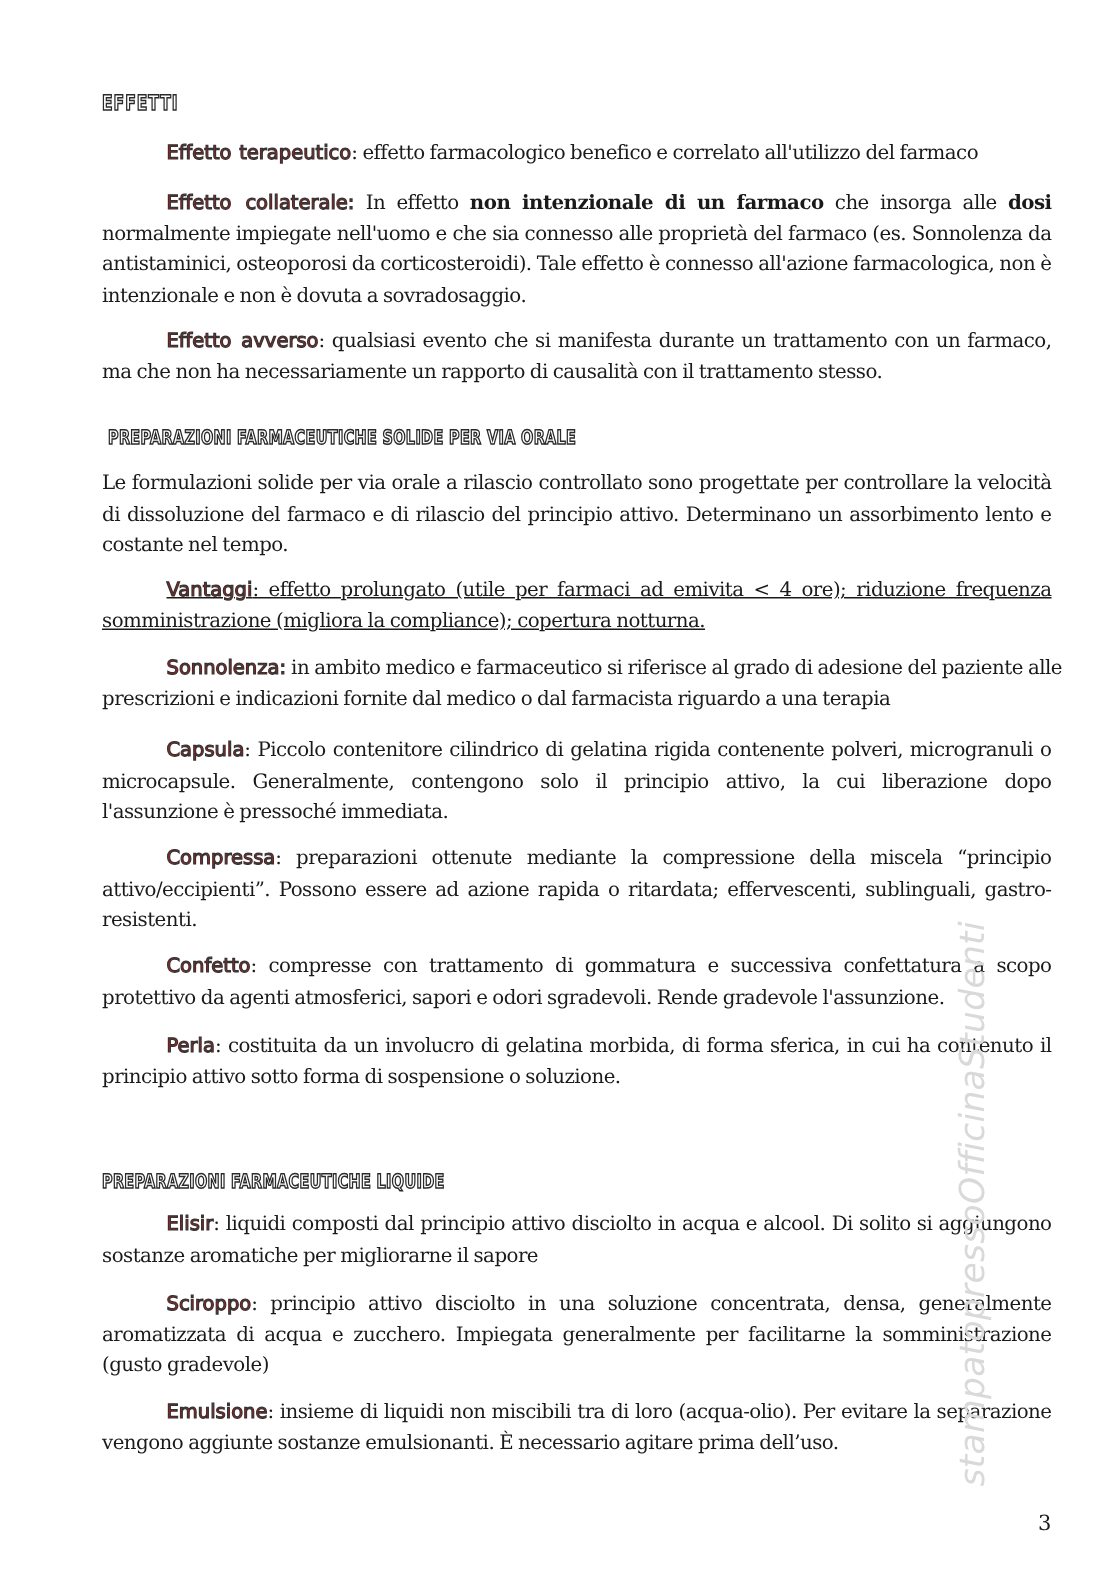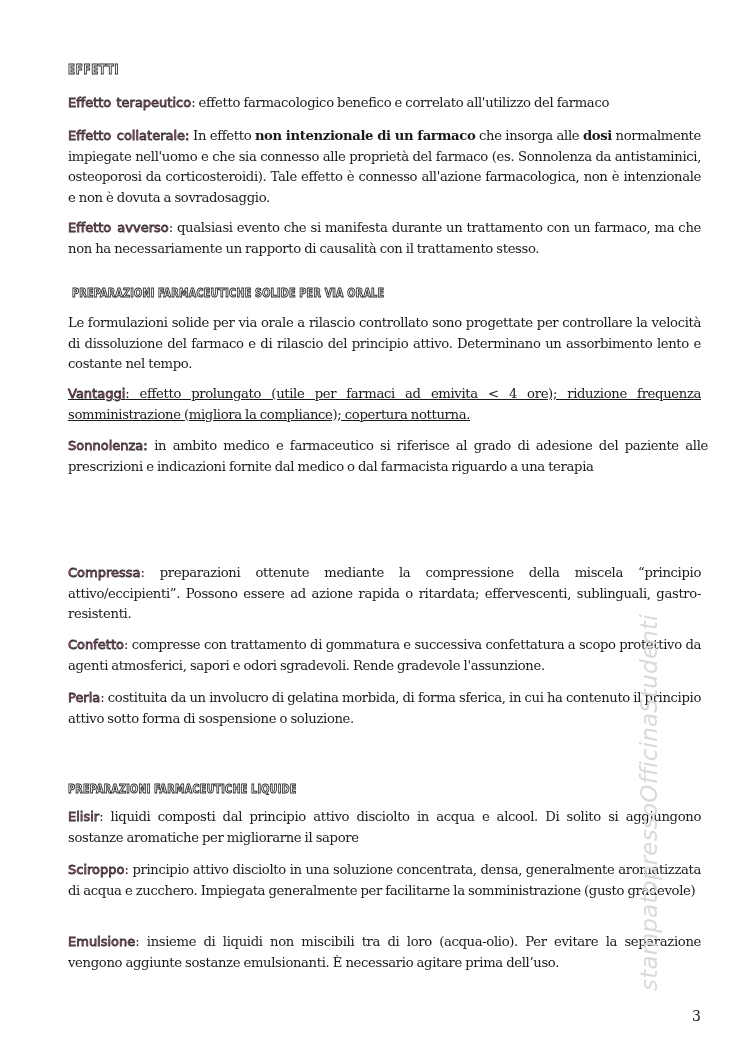--- a/index.html
+++ b/index.html
@@ -29,24 +29,25 @@
       font-size: 13.2px;
       line-height: 20.5px;
       text-align: justify;
       letter-spacing: -0.35px;
       word-spacing: -0.5px;
     }
     .para.nojust { text-align: left; }
     .term {
       font-family: "DejaVu Sans", sans-serif;
       font-size: 13px;
-      color: #ec4899;
+      color: #b91c1c;
       -webkit-text-stroke: 0.8px #333333;
       letter-spacing: 0px;
       word-spacing: 1px;
+      margin-left: 43px;
     }
     .bold { font-weight: bold; }
     .ital { }
     .page-number {
       position: absolute; left: 692px; top: 991px;
       font-size: 14px;
     }
     .watermark {
       position: absolute;
       left: 636px; top: 974px;
@@ -85,20 +86,23 @@
   <div class="para" style="top:296px;"> Le formulazioni solide per via orale a rilascio controllato sono progettate per controllare la velocità di dissoluzione del farmaco e di rilascio del principio attivo. Determinano un assorbimento lento e costante nel tempo.</div>
 
   <div class="para" style="top:367px;text-decoration:underline;">
     <span class="term">Vantaggi</span><span>: effetto prolungato (utile per farmaci ad emivita &lt; 4 ore); riduzione frequenza somministrazione (migliora la compliance); copertura notturna.</span>
   </div>
 
   <div class="para" style="top:419px; width:640px;">
     <span class="term">Sonnolenza:</span><span> in ambito medico e farmaceutico si riferisce al grado di adesione del paziente alle prescrizioni e indicazioni fornite dal medico o dal farmacista riguardo a una terapia</span>
   </div>
 
+  <div class="para" style="top:474px;">
+    <span class="term">Capsula</span><span>: Piccolo contenitore cilindrico di gelatina rigida contenente polveri, microgranuli o microcapsule. Generalmente, contengono solo il principio attivo, la cui liberazione dopo l'assunzione è pressoché immediata.</span>
+  </div>
 
   <div class="para" style="top:546px;">
     <span class="term">Compressa</span><span>: preparazioni ottenute mediante la compressione della miscela “principio attivo/eccipienti”. Possono essere ad azione rapida o ritardata; effervescenti, sublinguali, gastro-resistenti.</span>
   </div>
 
   <div class="para" style="top:618px;">
     <span class="term">Confetto</span><span>: compresse con trattamento di gommatura e successiva confettatura a scopo protettivo da agenti atmosferici, sapori e odori sgradevoli. Rende gradevole l'assunzione.</span>
   </div>
 
   <div class="para" style="top:671px;">

